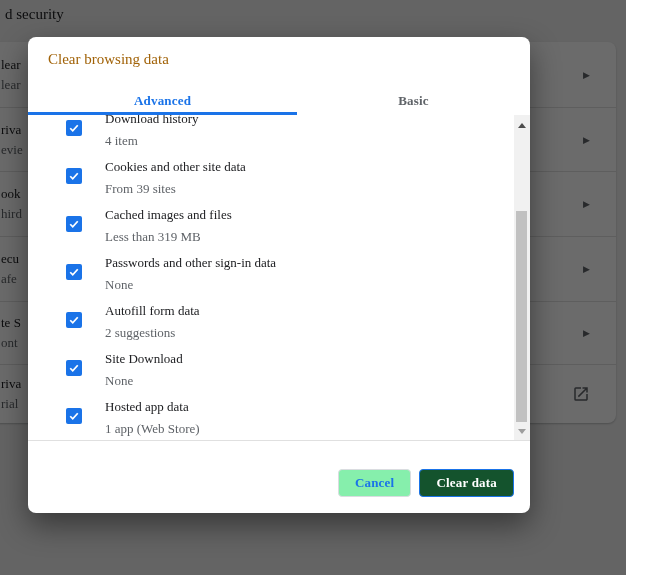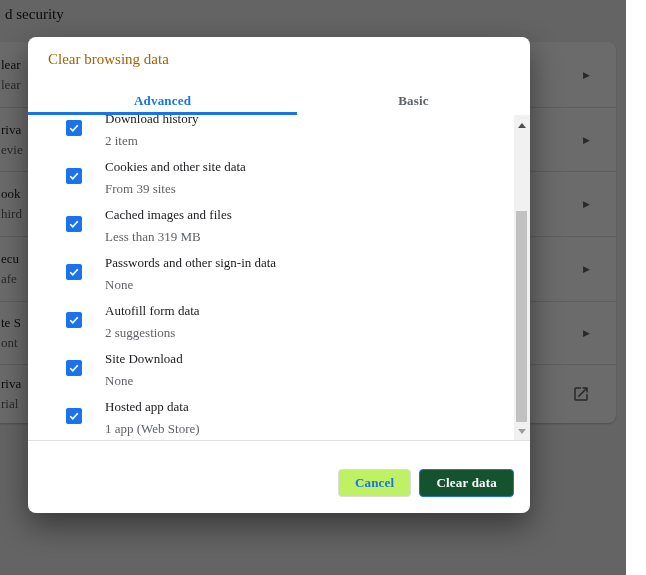--- a/index.html
+++ b/index.html
@@ -72,21 +72,21 @@
   .footer {
     position:absolute; left:0; right:0; bottom:0; height:73px;
     border-top:1px solid #e0e0e0; box-sizing:border-box;
     display:flex; justify-content:flex-end; align-items:flex-start;
     gap:8px; padding:28px 16px 0 0;
   }
   .btn {
     height:28px; padding:0 16px; border-radius:4px;
     font-family:inherit; font-size:13px; font-weight:700; letter-spacing:.2px; cursor:pointer;
   }
-  .btn-cancel  { background:#bef264; border:1px solid #dadce0; color:#1a73e8; }
+  .btn-cancel  { background:#86efac; border:1px solid #dadce0; color:#1a73e8; }
   .btn-confirm { background:#14532d; border:1px solid #1a73e8; color:#fff; }
 </style>
 </head>
 <body>
 
 <div class="stage">
 
   <div class="page">
     <div class="page-heading">d security</div>
 
@@ -146,21 +146,21 @@
     <div class="viewport">
       <div class="list">
 
         <div class="item-row">
           <span class="cb">
             <svg viewBox="0 0 24 24" width="12" height="12">
                 <path fill="none" stroke="#fff" stroke-width="3.5" d="M4.5 12.5l5 5 10-11"></path>
               </svg>
           </span>
           <span class="item-title">Download history</span>
-          <span class="item-sub">2 item</span>
+          <span class="item-sub">4 item</span>
         </div>
 
         <div class="item-row">
           <span class="cb">
             <svg viewBox="0 0 24 24" width="12" height="12">
                 <path fill="none" stroke="#fff" stroke-width="3.5" d="M4.5 12.5l5 5 10-11"></path>
               </svg>
           </span>
           <span class="item-title">Cookies and other site data</span>
           <span class="item-sub">From 39 sites</span>

